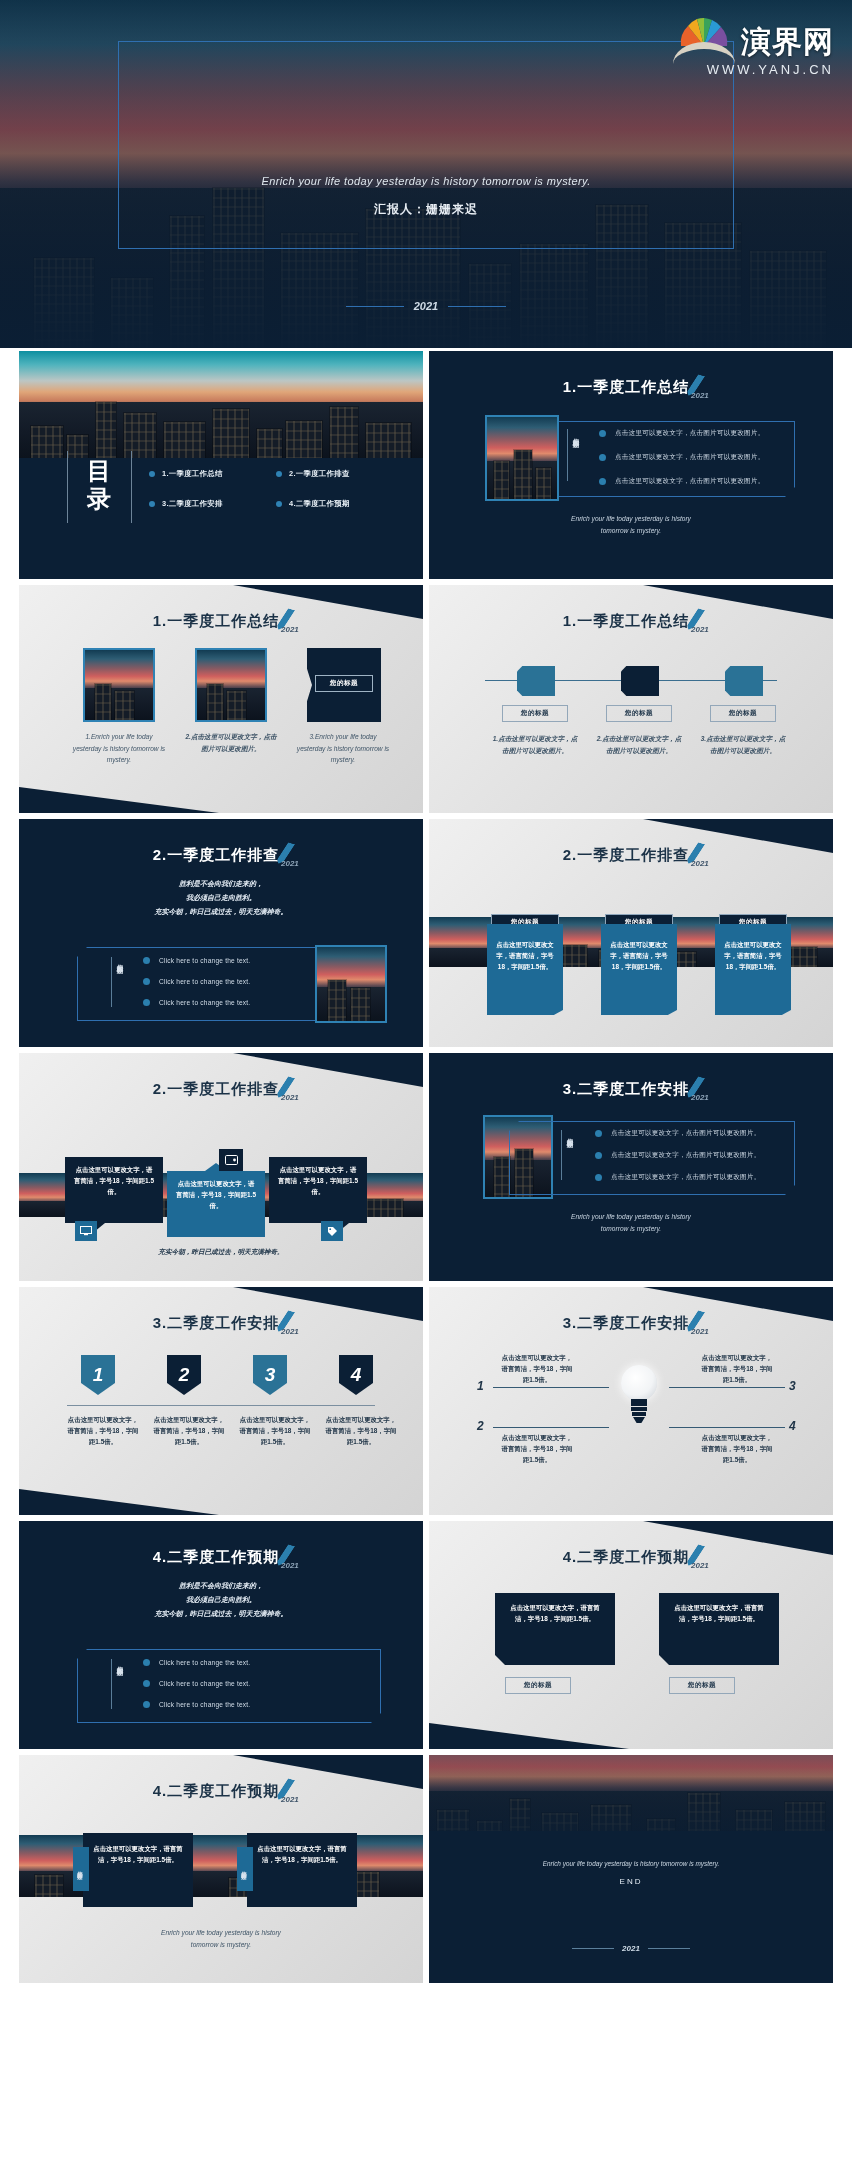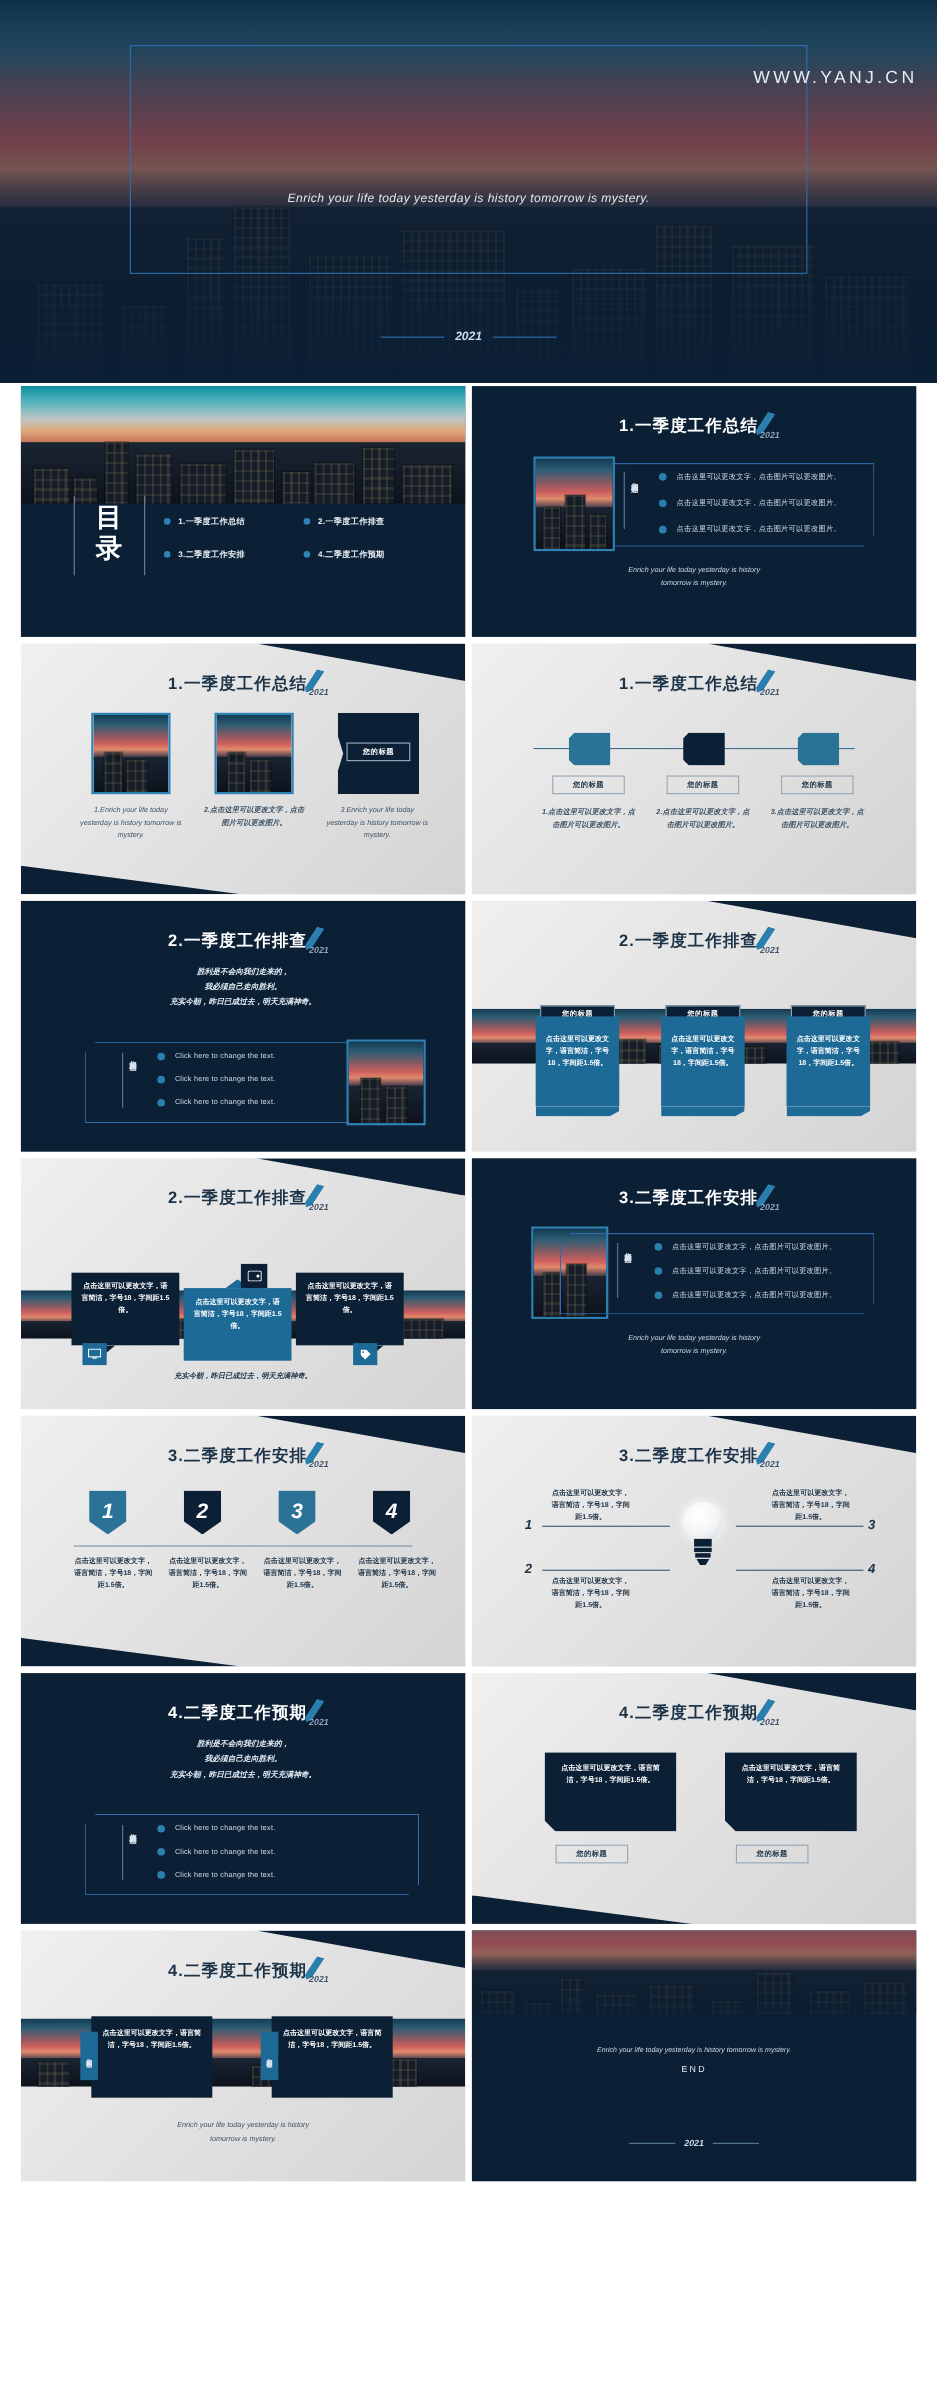--- a/index.html
+++ b/index.html
@@ -83,21 +83,21 @@
   .logo{ position:absolute; right:18px; top:14px; display:flex; align-items:center; gap:6px; }
   .logo-mark{ position:relative; width:62px; height:56px; }
   .logo-fan{ position:absolute; left:6px; top:0; width:50px; height:32px; }
   .logo-arc{
     position:absolute; left:0; bottom:6px; width:62px; height:22px;
     border-top:7px solid #d8d2c4; border-radius:50%/100% 100% 0 0;
     border-left:0; border-right:0; border-bottom:0;
   }
   .logo-text{ color:#fff; font-size:30px; font-weight:700; letter-spacing:1px;
     text-shadow:0 1px 3px rgba(0,0,0,.6); }
-  .logo-url{ position:absolute; right:18px; top:62px; color:#e6ecf2; font-size:16px; letter-spacing:3px; }
+  .logo-url{ position:absolute; right:18px; top:62px; color:#e6ecf2; font-size:13px; letter-spacing:3px; }
 
   
   .s-title{
     position:absolute; left:0; right:0; top:24px; text-align:center;
     font-size:15px; font-weight:700; letter-spacing:1px;
   }
   .s-title.dark{ color:#ffffff; }
   .s-title.lt{ color:#1b3247; }
   .pen{
     display:inline-block; width:8px; height:21px; margin-left:2px;
@@ -203,26 +203,41 @@
     <div class="b" style="left:43%;width:11%;height:40%"></div>
     <div class="b" style="left:55%;width:5%;height:24%"></div>
     <div class="b" style="left:61%;width:8%;height:30%"></div>
     <div class="b" style="left:70%;width:6%;height:41%"></div>
     <div class="b" style="left:78%;width:9%;height:36%"></div>
     <div class="b" style="left:88%;width:9%;height:28%"></div>
     <div style="position:absolute;inset:0;background:linear-gradient(180deg,rgba(11,31,53,.32) 0%,rgba(11,31,53,.55) 55%,rgba(11,31,53,.98) 100%)"></div>
   </div>
   <div class="hero-frame"></div>
   <div class="hero-sub">Enrich your life today yesterday is history tomorrow is mystery.</div>
+  <div class="hero-person">汇报人：姗姗来迟</div>
   <div class="hero-year">
     <i class="ln"></i>
       <b>2021</b>
       <i class="ln"></i>
   </div>
 
+  <div class="logo">
+    <div class="logo-mark">
+      <svg class="logo-fan" viewBox="0 0 50 32">
+        <path d="M25 32 L2 32 A23 23 0 0 1 9 12 Z" fill="#e8622a"></path>
+        <path d="M25 32 L9 12 A23 23 0 0 1 18 5 Z" fill="#f0a81e"></path>
+        <path d="M25 32 L18 5 A23 23 0 0 1 25 4 Z" fill="#8fbf3a"></path>
+        <path d="M25 32 L25 4 A23 23 0 0 1 33 6 Z" fill="#3aa35a"></path>
+        <path d="M25 32 L33 6 A23 23 0 0 1 42 13 Z" fill="#2a9ad4"></path>
+        <path d="M25 32 L42 13 A23 23 0 0 1 48 32 Z" fill="#7a4fa0"></path>
+      </svg>
+      <div class="logo-arc"></div>
+    </div>
+    <div class="logo-text">演界网</div>
+  </div>
   <div class="logo-url">WWW.YANJ.CN</div>
 </div>
 
 <div class="row">
 
   <div class="slide">
     <div class="city teal" style="height:47%;">
       <div class="sky"></div>
         <div class="ground" style="height:52%"></div>
       <div class="b" style="left:3%;width:8%;height:30%"></div>

